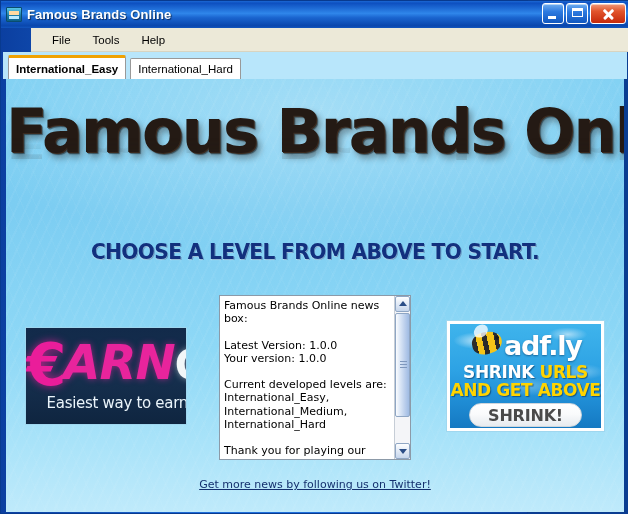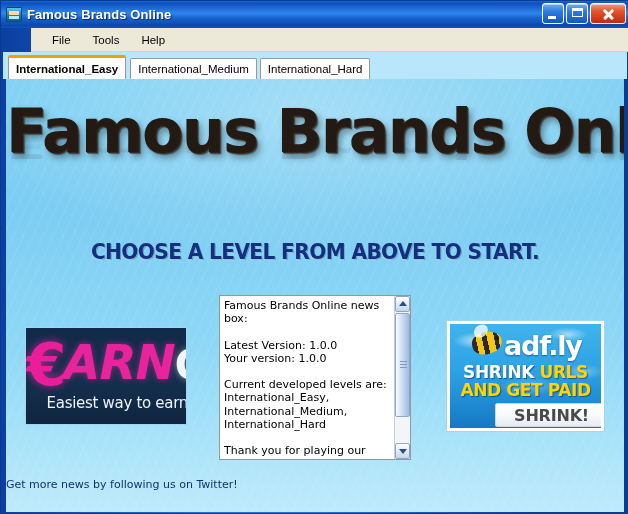--- a/index.html
+++ b/index.html
@@ -363,37 +363,37 @@
     letter-spacing: -0.4px;
     white-space: nowrap;
     text-shadow: 1px 1px 1px rgba(0,40,80,.55);
   }
   .w-white { color: #ffffff; }
   .w-yellow { color: #ffd400; }
   .shrink-btn {
     position: absolute; left: 19px; top: 79px;
     width: 113px; height: 24px;
     background: linear-gradient(180deg,#ffffff 0%,#fafbfc 45%,#e7ebef 100%);
-    border-radius: 2px;
+    border-radius: 12px;
     border: 1px solid #cfd6dc;
     display: flex; align-items: center; justify-content: center;
     font-family: "DejaVu Sans", sans-serif;
     font-size: 16px; font-weight: bold;
     color: #4a4a4a;
     letter-spacing: -0.2px;
-    margin-left: 26px;
   }
 
   
   .twitter-link {
     position: absolute; left: 0; top: 399px;
-    width: 618px; text-align: left;
+    width: 618px; text-align: center;
     font-family: "DejaVu Sans", sans-serif;
     font-size: 11px;
     color: #14306e;
+    text-decoration: underline;
     white-space: nowrap;
   }
 </style>
 </head>
 <body>
 
 <div class="window">
 
   <div class="titlebar">
     <div class="title-icon"></div>
@@ -412,21 +412,20 @@
   </div>
 
   <div class="menubar">
     <div class="menu-item">File</div>
     <div class="menu-item">Tools</div>
     <div class="menu-item">Help</div>
   </div>
 
   <div class="tabstrip">
     <div class="tab active">International_Easy</div>
-    <div class="tab">International_Medium</div>
     <div class="tab">International_Hard</div>
   </div>
 
   <div class="content">
 
     <div class="hero">
       <div class="hero-title">Famous Brands Online</div>
       <div class="hero-reflect">Famous Brands Online</div>
     </div>
 
@@ -464,20 +463,20 @@
       </div>
     </div>
 
     <div class="ad-right">
       <div class="clouds"></div>
       <div class="bee"></div>
       <div class="adfly-logo">adf.ly</div>
       <div class="adfly-line1">
         <span class="w-white">SHRINK </span><span class="w-yellow">URLS</span>
       </div>
-      <div class="adfly-line2">AND GET PAID</div>
+      <div class="adfly-line2">AND GET ABOVE</div>
       <div class="shrink-btn">SHRINK!</div>
     </div>
 
     <div class="twitter-link">Get more news by following us on Twitter!</div>
 
   </div>
 </div>
 
 </body></html>

